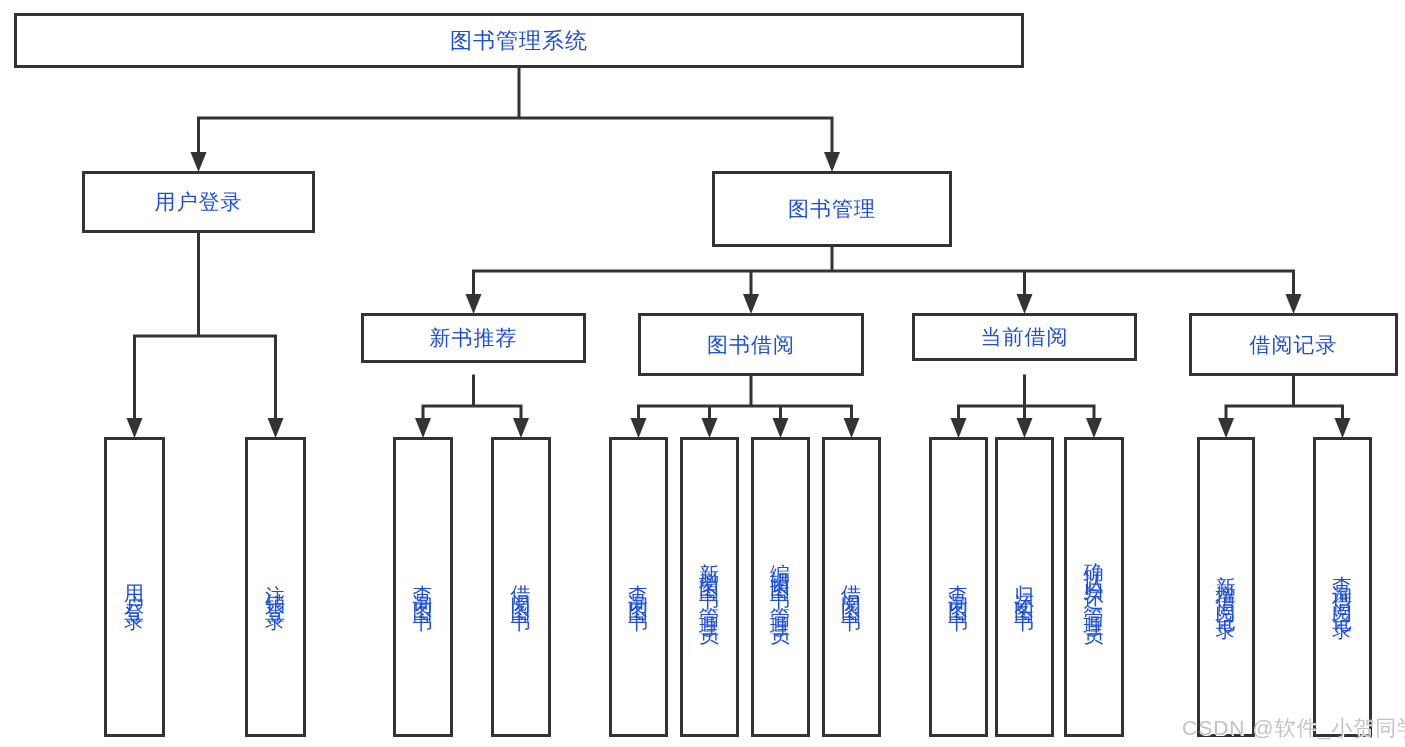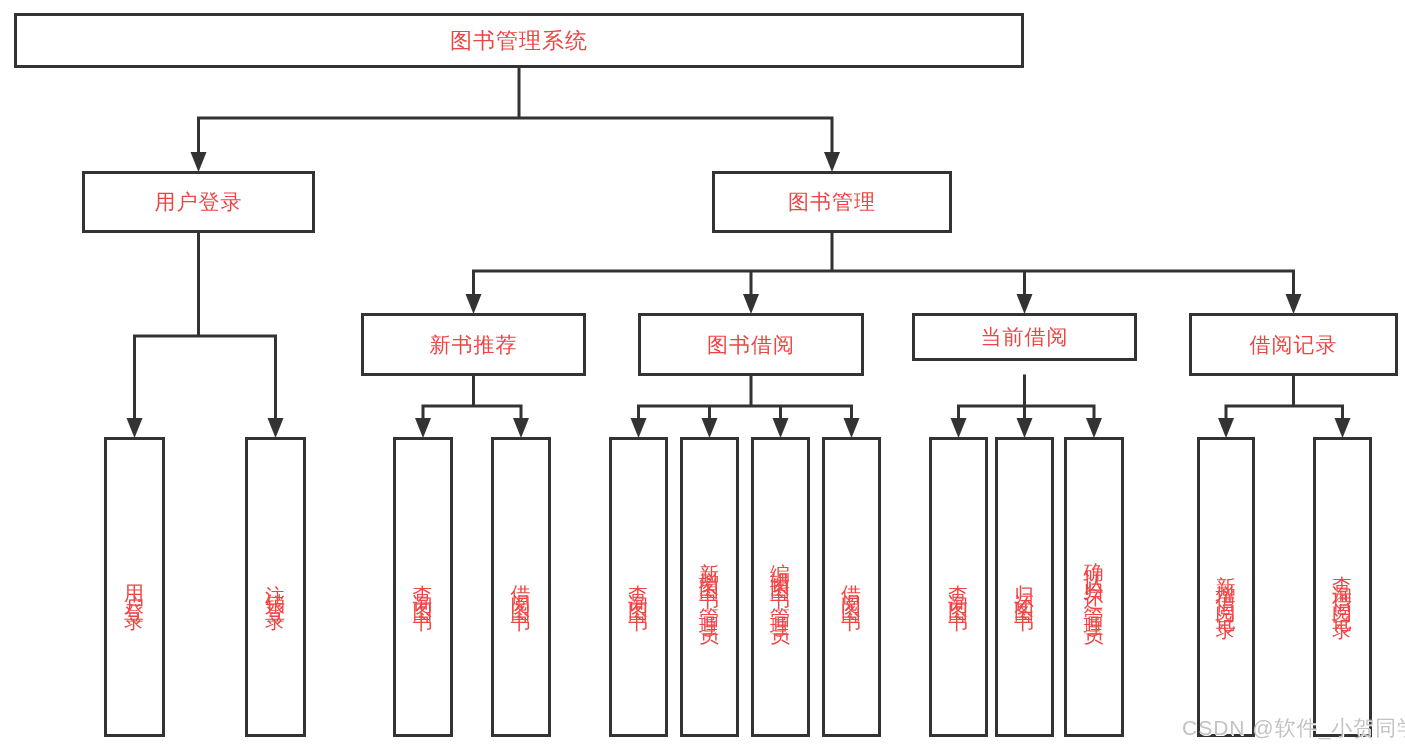--- a/index.html
+++ b/index.html
@@ -22,21 +22,21 @@
     z-index: 0;
   }
   .node {
     position: absolute;
     box-sizing: border-box;
     border: 3px solid #333333;
     background: #ffffff;
     display: flex;
     align-items: center;
     justify-content: center;
-    color: #ef4444;
+    color: #1d4ed8;
     z-index: 1;
   }
   .node .h-label {
     font-size: 21px;
     letter-spacing: 1px;
     white-space: nowrap;
   }
   .node.root .h-label {
     font-size: 22px;
   }
@@ -92,24 +92,24 @@
       <polygon points="1218,418 1234,418 1226,438" fill="#333333"></polygon>
       <polygon points="1334.5,418 1350.5,418 1342.5,438" fill="#333333"></polygon>
     </svg>
   <div class="watermark">CSDN @软件_小贺同学</div>
 <div class="node h root" style="left: 14px; top: 13px; width: 1010px; height: 55px;">
       <span class="h-label">图书管理系统</span>
     </div>
     <div class="node h" style="left: 82px; top: 171px; width: 233px; height: 62px;">
       <span class="h-label">用户登录</span>
     </div>
-    <div class="node h" style="left: 712px; top: 171px; width: 240px; height: 62px;">
+    <div class="node h" style="left: 712px; top: 171px; width: 240px; height: 76px;">
       <span class="h-label">图书管理</span>
     </div>
-    <div class="node h" style="left: 361px; top: 313px; width: 225px; height: 63px; font-family: Liberation Mono, monospace;">
+    <div class="node h" style="left: 361px; top: 313px; width: 225px; height: 50px; font-family: Liberation Mono, monospace;">
       <span class="h-label">新书推荐</span>
     </div>
     <div class="node h" style="left: 638px; top: 313px; width: 226px; height: 63px; justify-content: center;">
       <span class="h-label">图书借阅</span>
     </div>
     <div class="node h" style="left: 912px; top: 313px; width: 225px; height: 48px;">
       <span class="h-label">当前借阅</span>
     </div>
     <div class="node h" style="left: 1189px; top: 313px; width: 209px; height: 63px; text-align: right;">
       <span class="h-label">借阅记录</span>

